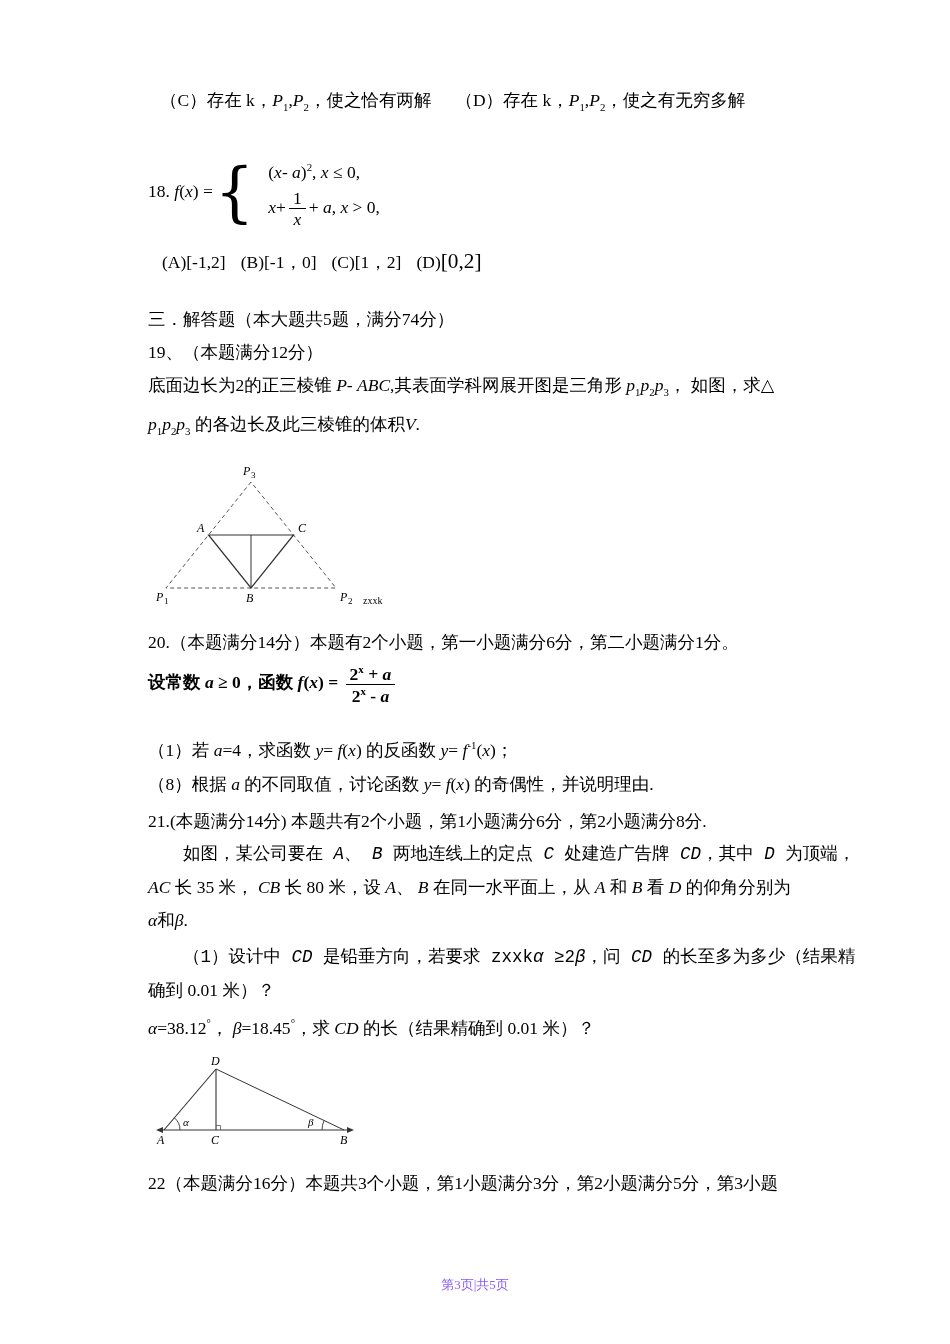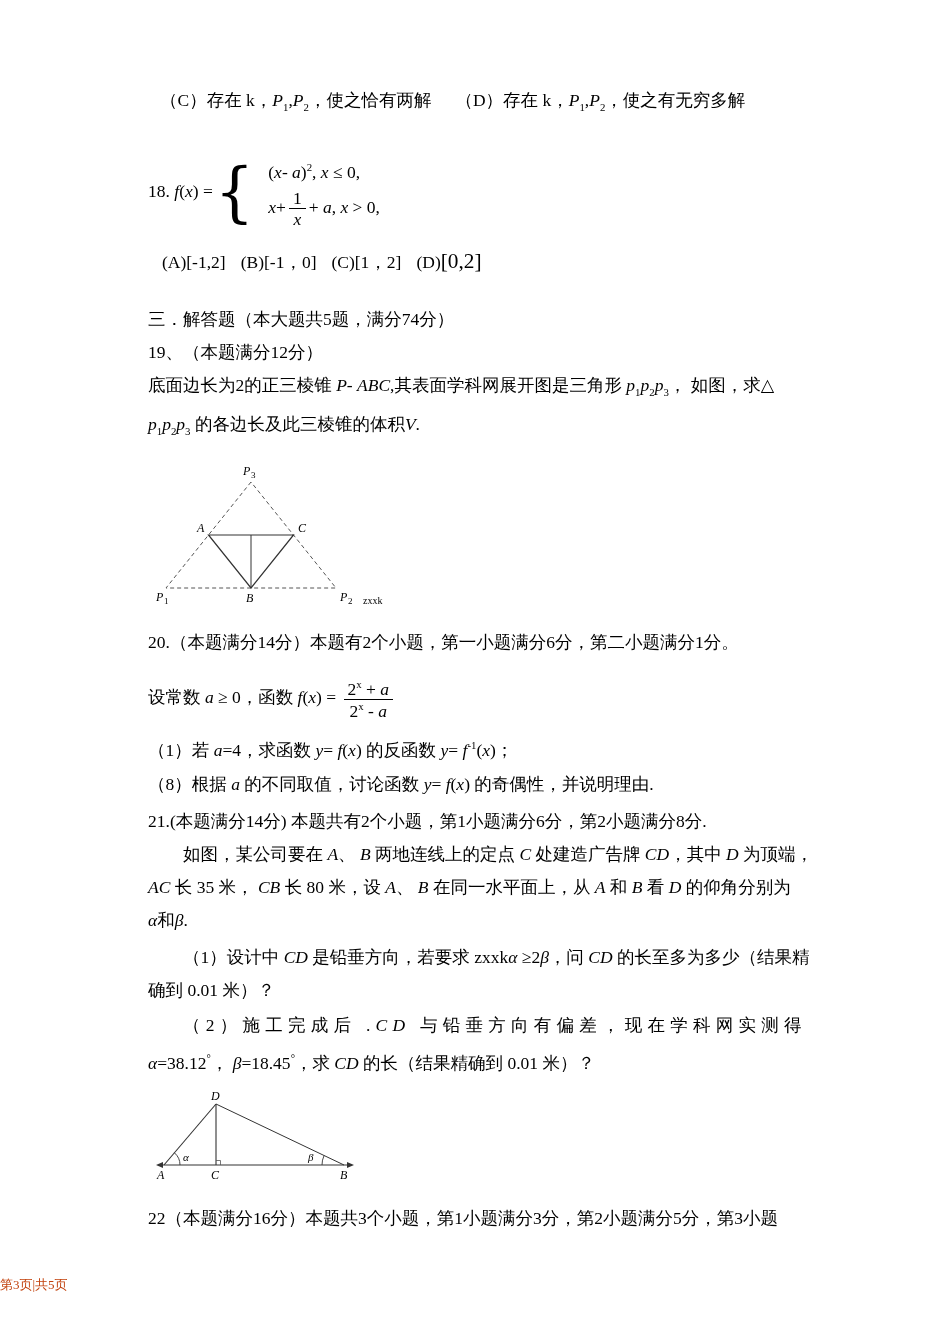--- a/index.html
+++ b/index.html
@@ -23,32 +23,32 @@
   .frac .fnum { border-bottom:1px solid #000; padding:0 4px; }
   .frac .fden { padding:0 4px; }
   
   .pw-wrap { display:flex; align-items:center; margin-top:30px; }
   .pw-brace { font-size:62px; font-weight:300; line-height:0.9;
               font-family:"DejaVu Serif",serif; transform:scaleY(1.05); margin:0 2px; }
   .pw-rows { display:flex; flex-direction:column; gap:3px; margin-right:10px;margin-left:12px; }
   .pw-row { line-height:27px; white-space:nowrap; }
   .choices { margin-top:15px; padding-left:14px; }
   .sec-head { margin-top:24px; }
-  .indent { padding-left:35px; }
+  .indent { padding-left:35px;font-family:Liberation Mono, monospace; }
   .small-ind { padding-left:12px; }
   .fig-row { display:flex; align-items:flex-end; margin-top:12px; margin-left:6px; }
   .fig2-row { margin-top:10px; margin-left:6px; }
   .watermark { font-size:10px; margin-left:4px; margin-bottom:2px; }
-  .formula-line { display:flex; align-items:flex-end; margin-top:4px;
-                  line-height:27px; white-space:nowrap; min-height:58px; }
+  .formula-line { display:flex; align-items:flex-start; margin-top:4px;
+                  line-height:27px; white-space:nowrap; min-height:58px;font-weight:bold; }
   .spread { letter-spacing:0.30em; }
   .mt4{margin-top:4px}.mt2{margin-top:2px}.mt8{margin-top:8px}
   .mt12{margin-top:12px}.mt18{margin-top:18px}
   .footer { position:absolute; bottom:50px; left:0; width:950px;
-            text-align:left; font-size:13px; color:#c2410c; }
+            text-align:center; font-size:13px; color:#8b5cf6; }
   svg text { font-family:"Liberation Serif","DejaVu Serif",serif; }
   .svg-it { font-style:italic; }
 </style>
 </head>
 <body>
 
 <div class="page">
 
   <div class="line small-ind"><span>（C）存在 k，</span><span class="seg-i">P</span><span class="seg-sub">1</span><span>,</span><span class="seg-i">P</span><span class="seg-sub">2</span><span>，使之恰有两解</span><span class="seg-bigap"></span><span>（D）存在 k，</span><span class="seg-i">P</span><span class="seg-sub">1</span><span>,</span><span class="seg-i">P</span><span class="seg-sub">2</span><span>，使之有无穷多解</span></div>
 
@@ -99,21 +99,20 @@
   </div>
   <div class="line mt8"><span>（1）若 </span><span class="seg-i">a</span><span>=4，求函数 </span><span class="seg-i">y</span><span>= </span><span class="seg-i">f</span><span>(</span><span class="seg-i">x</span><span>) 的反函数 </span><span class="seg-i">y</span><span>= </span><span class="seg-i">f</span><span class="seg-sup">-1</span><span>(</span><span class="seg-i">x</span><span>)；</span></div>
   <div class="line mt2"><span>（8）根据 </span><span class="seg-i">a</span><span> 的不同取值，讨论函数 </span><span class="seg-i">y</span><span>= </span><span class="seg-i">f</span><span>(</span><span class="seg-i">x</span><span>) 的奇偶性，并说明理由.</span></div>
 
   <div class="line mt4"><span>21.(本题满分14分) 本题共有2个小题，第1小题满分6分，第2小题满分8分.</span></div>
   <div class="line indent"><span>如图，某公司要在 </span><span class="seg-i">A</span><span>、 </span><span class="seg-i">B</span><span> 两地连线上的定点 </span><span class="seg-i">C</span><span> 处建造广告牌 </span><span class="seg-i">CD</span><span>，其中 </span><span class="seg-i">D</span><span> 为顶端，</span></div>
   <div class="line"><span class="seg-i">AC</span><span> 长 35 米， </span><span class="seg-i">CB</span><span> 长 80 米，设 </span><span class="seg-i">A</span><span>、 </span><span class="seg-i">B</span><span> 在同一水平面上，从 </span><span class="seg-i">A</span><span> 和 </span><span class="seg-i">B</span><span> 看 </span><span class="seg-i">D</span><span> 的仰角分别为</span></div>
   <div class="line"><span class="seg-i">α</span><span>和</span><span class="seg-i">β</span><span>.</span></div>
   <div class="line indent mt4"><span>（1）设计中 </span><span class="seg-i">CD</span><span> 是铅垂方向，若要求 zxxk</span><span class="seg-i">α</span><span> ≥2</span><span class="seg-i">β</span><span>，问 </span><span class="seg-i">CD</span><span> 的长至多为多少（结果精</span></div>
   <div class="line"><span>确到 0.01 米）？</span></div>
-  <div class="line indent spread mt2"><span>（2）施工完成后 .</span><span class="seg-i">CD</span><span> 与铅垂方向有偏差，现在学科网实测得</span></div>
   <div class="line"><span class="seg-i">α</span><span>=38.12</span><span class="seg-sup">°</span><span>， </span><span class="seg-i">β</span><span>=18.45</span><span class="seg-sup">°</span><span>，求 </span><span class="seg-i">CD</span><span> 的长（结果精确到 0.01 米）？</span></div>
 
   <div class="fig2-row">
     <svg width="210" height="95" viewBox="0 0 210 95">
       <line x1="5" y1="75" x2="197" y2="75" stroke="#333" stroke-width="1.1"></line>
       <polygon points="2,75 9,72 9,78" fill="#333"></polygon>
       <polygon points="200,75 193,72 193,78" fill="#333"></polygon>
       <line x1="10" y1="75" x2="62" y2="14" stroke="#333" stroke-width="1.1"></line>
       <line x1="62" y1="14" x2="190" y2="75" stroke="#333" stroke-width="1"></line>
       <line x1="62" y1="14" x2="62" y2="75" stroke="#333" stroke-width="1.1"></line>

